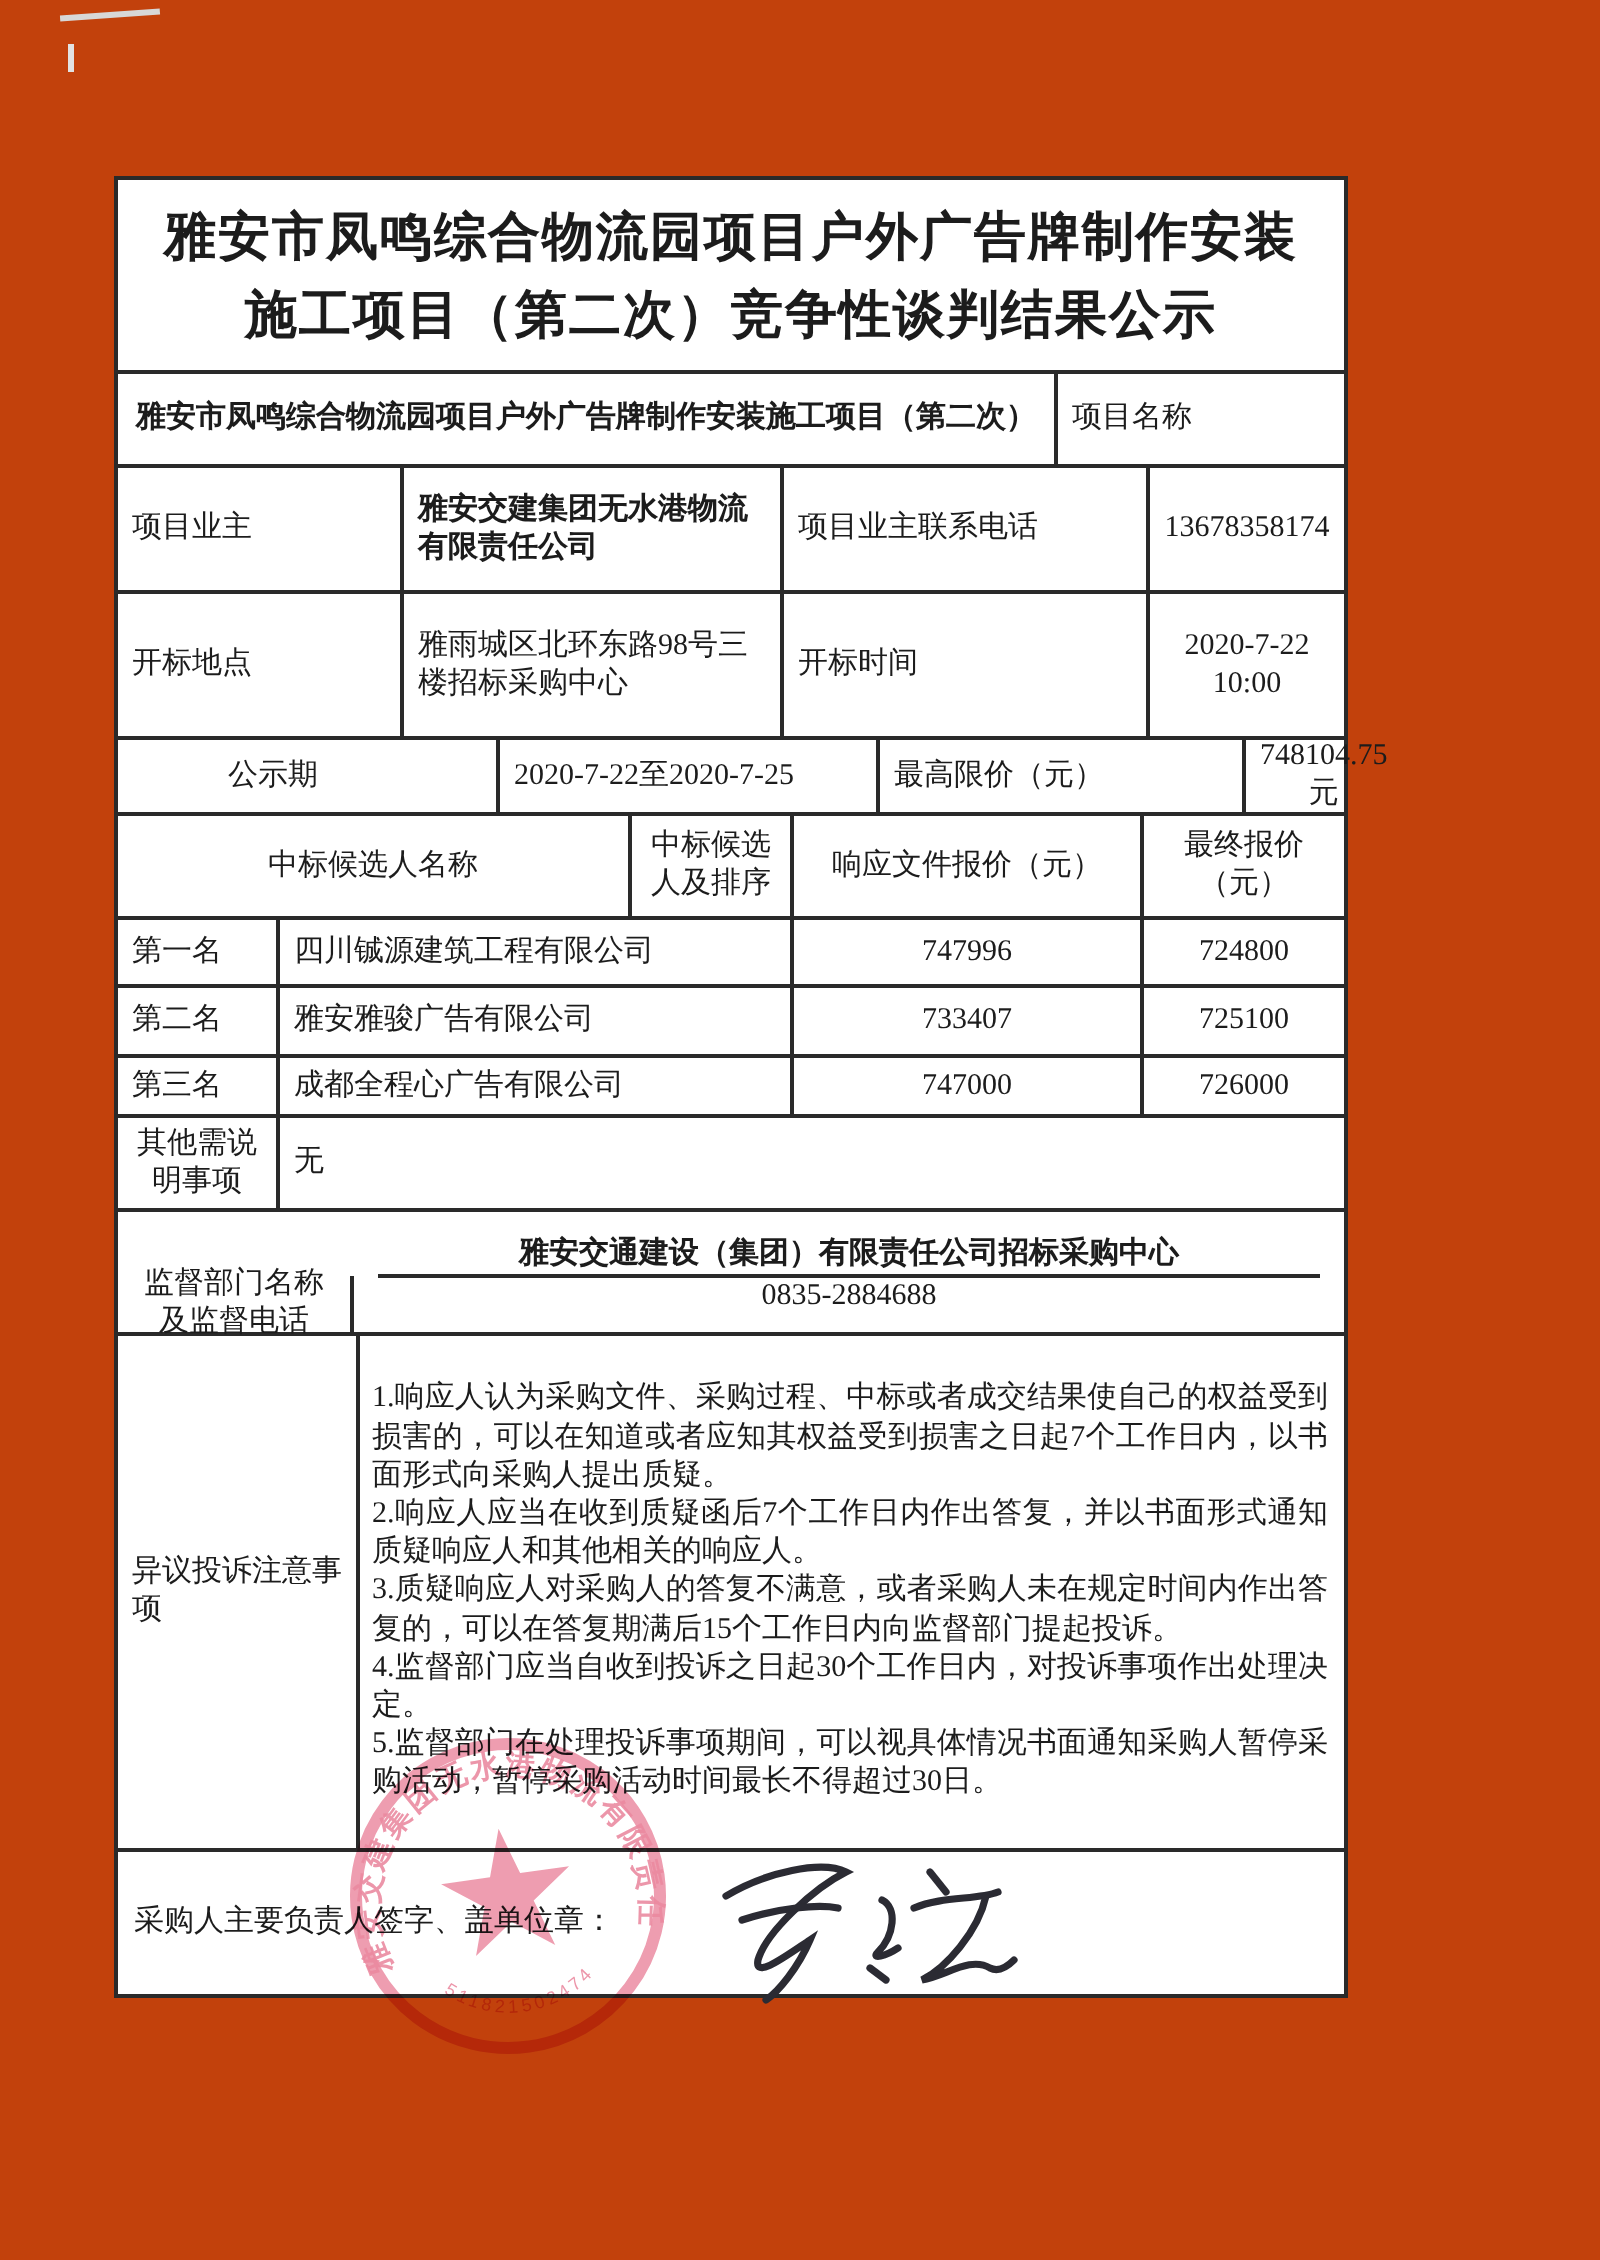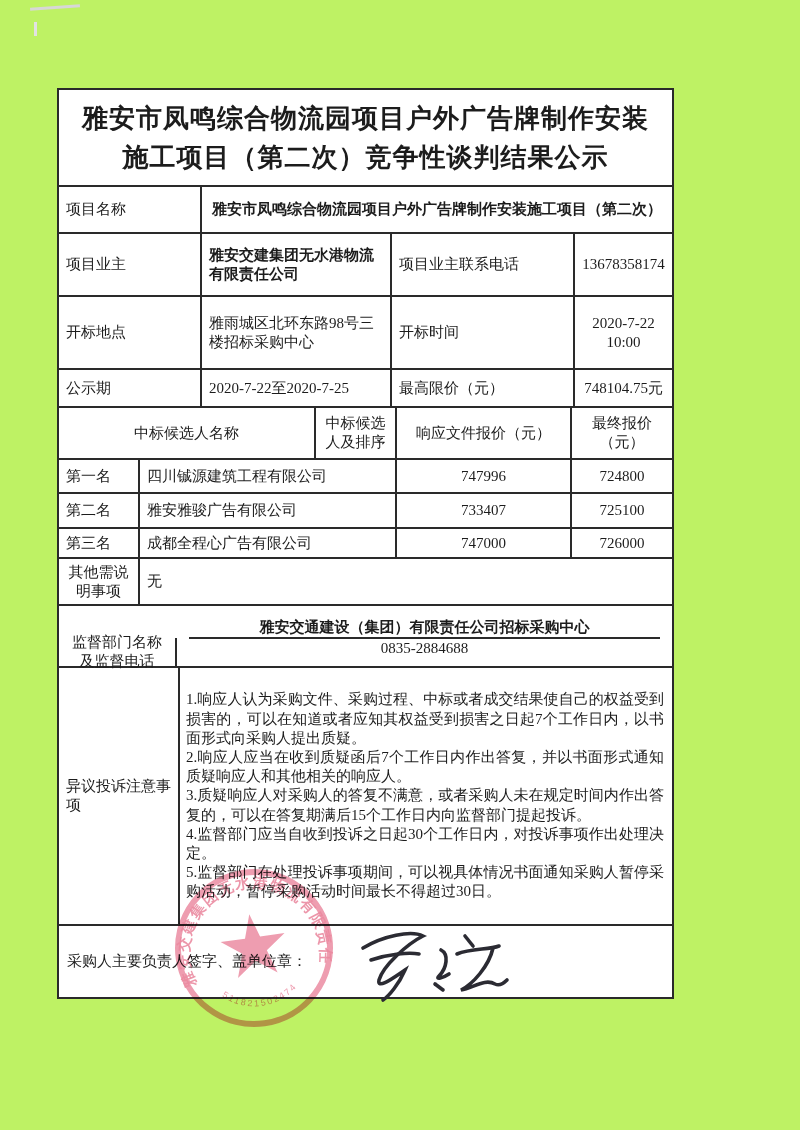--- a/index.html
+++ b/index.html
@@ -1,37 +1,37 @@
 <!DOCTYPE html>
 <html><head>
 <meta charset="utf-8">
 <style>
   * { margin:0; padding:0; box-sizing:border-box; }
   html,body { background:#ffffff; }
   .page {
-    position:relative; width:800px; height:1130px; background:#bef264;
+    position:relative; width:800px; height:1130px; background:#c2410c;
     font-family:"Liberation Serif", serif; color:#1c1c1c; overflow:hidden;
   }
   .scan-mark-a { position:absolute; left:30px; top:6px; width:50px; height:3px;
     background:#d7d7d7; transform:rotate(-4deg); }
   .scan-mark-b { position:absolute; left:34px; top:22px; width:3px; height:14px;
     background:#e2e2e2; }
 
   .doc-table { position:absolute; left:57px; top:88px; width:617px;
     border:2px solid #2a2a2a; background:#fff; }
   .tr { display:flex; border-bottom:2px solid #2a2a2a; }
   .tr:last-child { border-bottom:none; }
   .td { border-right:2px solid #2a2a2a; display:flex; align-items:center;
     padding:3px 7px; font-size:15px; line-height:1.25; }
   .td:last-child { border-right:none; }
   .center { justify-content:center; text-align:center; }
   .bold { font-weight:bold; }
 
   .h-title { height:97px; } .h-r1 { height:47px; } .h-r2 { height:63px; }
-  .h-r3 { height:73px; } .h-r4 { height:38px; } .h-hd { height:52px; }
+  .h-r3 { height:73px; } .h-r4 { height:38px;padding-left:48px; } .h-hd { height:52px; }
   .h-n1 { height:34px; } .h-n2 { height:35px;font-family:Liberation Serif, serif; } .h-n3 { height:30px; }
   .h-other { height:47px; } .h-sup { height:62px; } .h-obj { height:258px; }
   .h-sig { height:71px; }
 
   .c1 { width:143px; flex:none; } .c2 { width:190px; flex:none; }
   .c3 { width:183px; flex:none; } .c4 { flex:1; }
   .k1 { width:81px; flex:none; } .k2 { width:257px; flex:none; }
   .k3 { width:175px; flex:none; } .k4 { flex:1; }
   .s1 { width:118px; flex:none;margin-top:32px; } .o1 { width:121px; flex:none; }
 
@@ -68,22 +68,22 @@
 
   <div class="doc-table">
 
     <div class="tr h-title">
       <div class="td title-cell">
         <div class="title-text">雅安市凤鸣综合物流园项目户外广告牌制作安装施工项目（第二次）竞争性谈判结果公示</div>
       </div>
     </div>
 
     <div class="tr h-r1">
+      <div class="td c4 center bold">雅安市凤鸣综合物流园项目户外广告牌制作安装施工项目（第二次）</div>
       <div class="td c1">项目名称</div>
-      <div class="td c4 center bold">雅安市凤鸣综合物流园项目户外广告牌制作安装施工项目（第二次）</div>
     </div>
 
     <div class="tr h-r2">
       <div class="td c1">项目业主</div>
       <div class="td c2 bold">雅安交建集团无水港物流有限责任公司</div>
       <div class="td c3">项目业主联系电话</div>
       <div class="td c4 center">13678358174</div>
     </div>
 
     <div class="tr h-r3">

